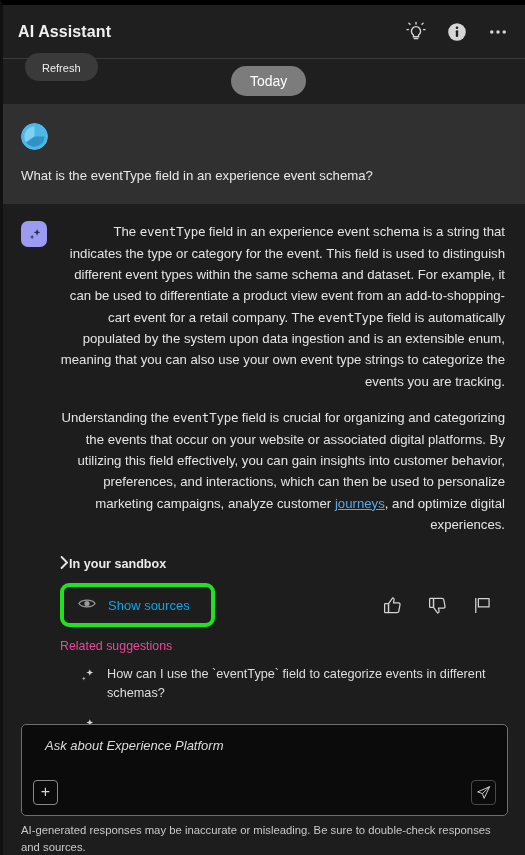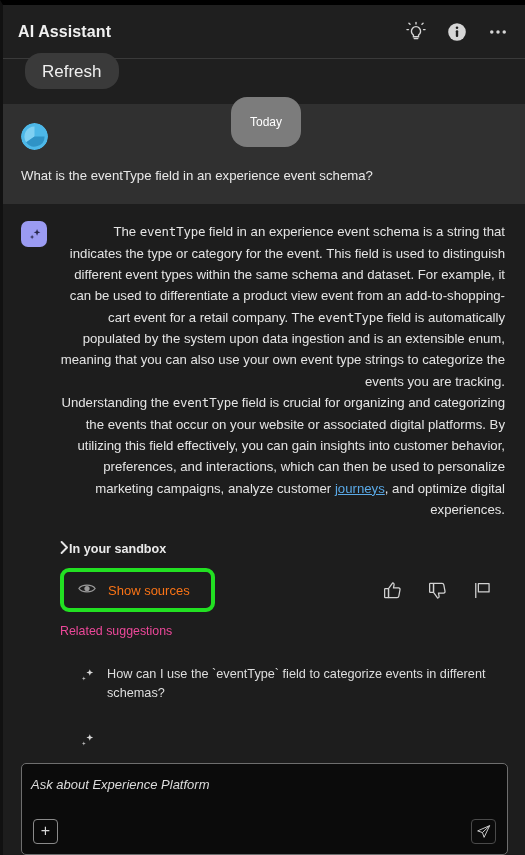--- a/index.html
+++ b/index.html
@@ -56,36 +56,35 @@
     background: #1f1f1f;
   }
   .chip-refresh {
     position: absolute;
     left: 22px;
     top: -6px;
     padding: 9px 17px 7px;
     background: #3a3a3a;
     border-radius: 16px;
     color: #efefef;
-    font-size: 17px;
+    font-size: 11px;
     cursor: pointer;
     white-space: nowrap;
   }
   .chip-today {
     position: absolute;
     left: 228px;
     top: 7px;
-    padding: 18px 19px;
+    padding: 7px 19px;
     background: #7c7c7c;
     border-radius: 16px;
     color: #ffffff;
-    font-size: 12px;
+    font-size: 14px;
     cursor: pointer;
     white-space: nowrap;
-    margin-top: 31px;
   }
 
   
   .conversation {
     flex: 1 1 auto;
     overflow: hidden;
     background: #1d1d1d;
   }
 
   .msg-user {
@@ -127,21 +126,21 @@
     gap: 13px;
   }
   .msg-ai-body { flex: 1 1 auto; min-width: 0; }
 
   .para {
     font-size: 13.2px;
     line-height: 1.62;
     color: #e4e4e4;
     text-align: right;
   }
-  .para + .para { }
+  .para + .para { margin-top: 15px; }
   .mono {
     font-family: "DejaVu Sans Mono", monospace;
     font-size: 12.4px;
     letter-spacing: -.2px;
   }
   .link {
     color: #5aa9e6;
     text-decoration: underline;
     cursor: pointer;
   }
@@ -171,42 +170,42 @@
     align-items: center;
     gap: 12px;
     padding: 9px 21px 9px 14px;
     border: 4px solid #22e022;
     border-radius: 9px;
     background: #1d1d1d;
     cursor: pointer;
   }
   .show-sources-label {
     font-size: 13px;
-    color: #f97316;
+    color: #0ea5e9;
   }
   .feedback {
     margin-left: auto;
     display: flex;
     align-items: center;
     gap: 26px;
     padding-right: 13px;
   }
   .fb-icon { width: 19px; height: 19px; cursor: pointer; display: block; }
 
   
   .rel-title {
     margin-top: 12px;
     font-size: 12.4px;
     color: #ec4899;
   }
   .suggestion {
     display: flex;
     align-items: flex-start;
     gap: 11px;
-    margin-top: 26px;
+    margin-top: 11px;
     padding-left: 18px;
     cursor: pointer;
   }
   .sugg-text {
     font-size: 12.7px;
     line-height: 1.48;
     color: #dedede;
     padding-top: 1px;
   }
   .sugg-icon { flex: 0 0 18px; width: 18px; height: 18px; margin-top: 3px; }
@@ -216,21 +215,21 @@
     flex: 0 0 auto;
     padding: 0 17px 0 18px;
     background: #1d1d1d;
   }
   .composer {
     position: relative;
     height: 92px;
     border: 1px solid #6e6e6e;
     border-radius: 5px;
     background: #0b0b0b;
-    padding: 13px 9px;
+    padding: 13px 23px;
   }
   .composer-placeholder {
     font-size: 13px;
     font-style: italic;
     color: #dcdcdc;
     pointer-events: none;
   }
   .btn-plus {
     position: absolute;
     left: 11px;
@@ -421,14 +420,15 @@
 
       <div class="btn-send" title="Send">
         <svg width="15" height="15" viewBox="0 0 20 20" fill="none" stroke="#cfcfcf" stroke-width="1.3" stroke-linejoin="round">
           <path d="M18.2 2.2 L2.2 9.2 L8.6 11.4 L10.8 17.8 Z"></path>
           <line x1="8.6" y1="11.4" x2="18.2" y2="2.2"></line>
         </svg>
       </div>
     </div>
   </div>
 
+  <div class="disclaimer">AI-generated responses may be inaccurate or misleading. Be sure to double-check responses and sources.</div>
 
 </div>
 
 </body></html>

